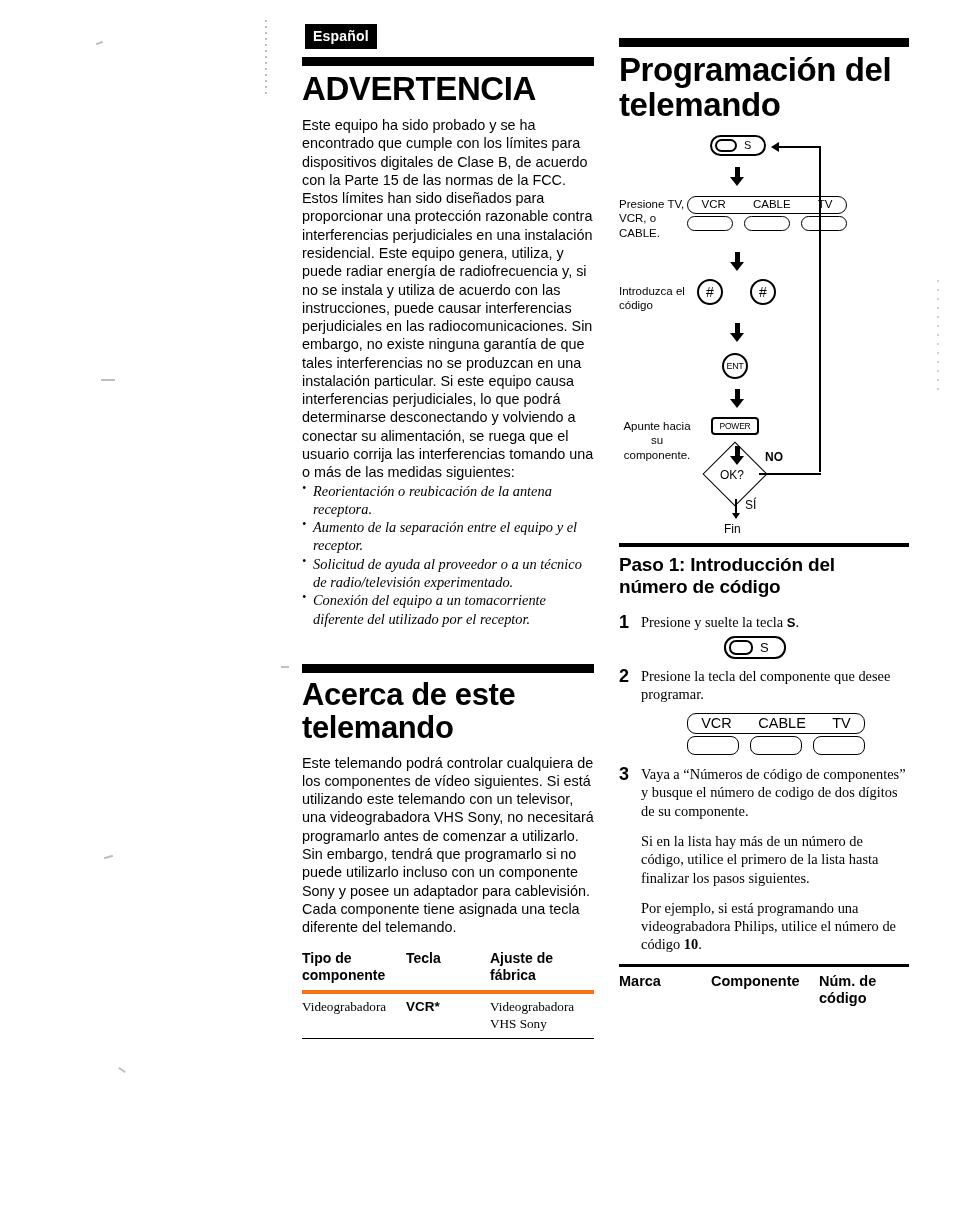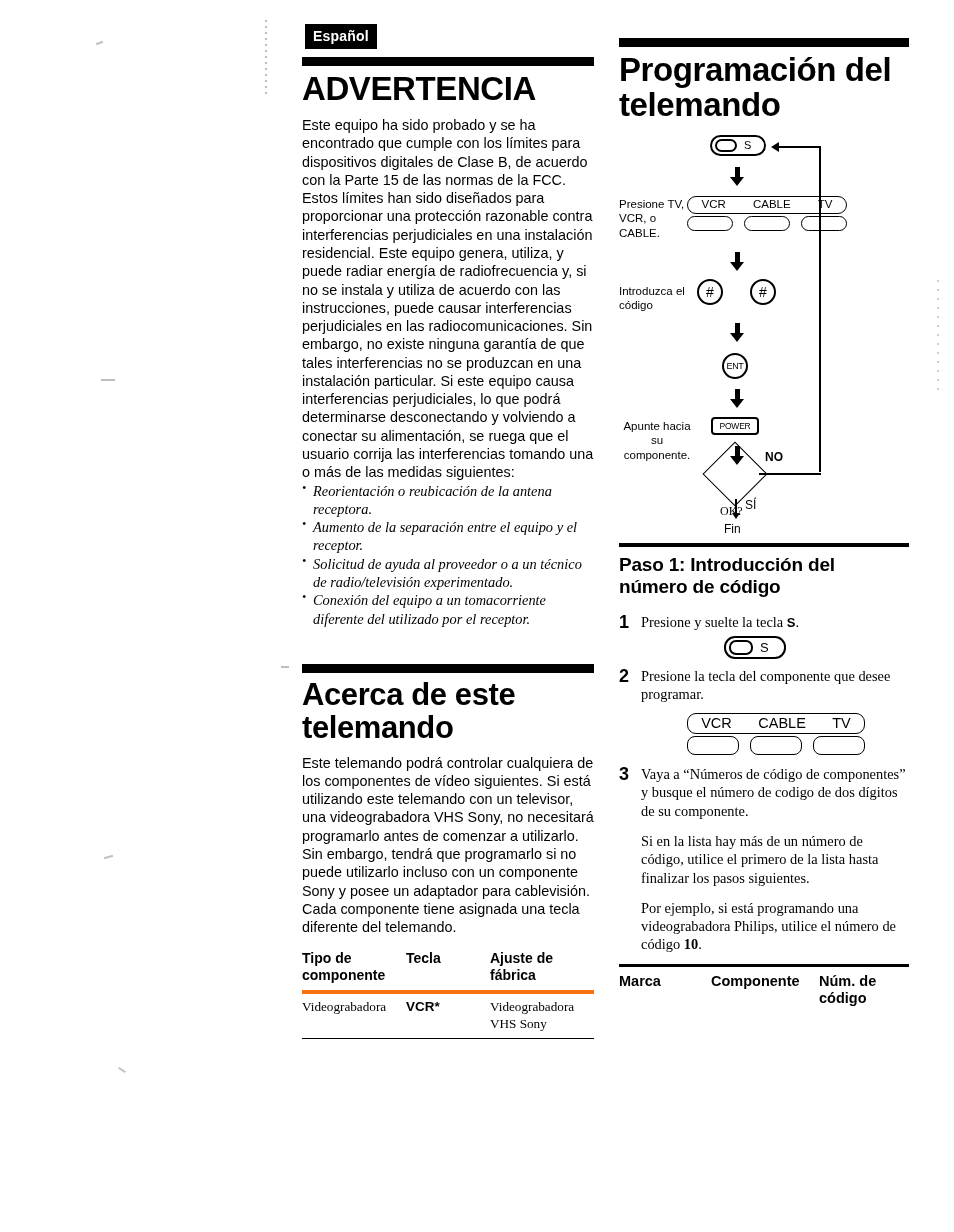--- a/index.html
+++ b/index.html
@@ -301,24 +301,23 @@
   .diamond {
     position: absolute;
     width: 46px;
     height: 46px;
     border: 1.5px solid #000;
     transform: rotate(45deg);
     box-sizing: border-box;
   }
   .diamond-text {
     position: absolute;
-    font-family: Liberation Serif, serif;
+    font-family: Liberation Sans, sans-serif;
     font-size: 12px;
     line-height: 1;
-    margin-top: 36px;
   }
   .loop-line-v {
     position: absolute;
     width: 2px;
     background: #000;
   }
   .loop-line-h {
     position: absolute;
     height: 2px;
     background: #000;

